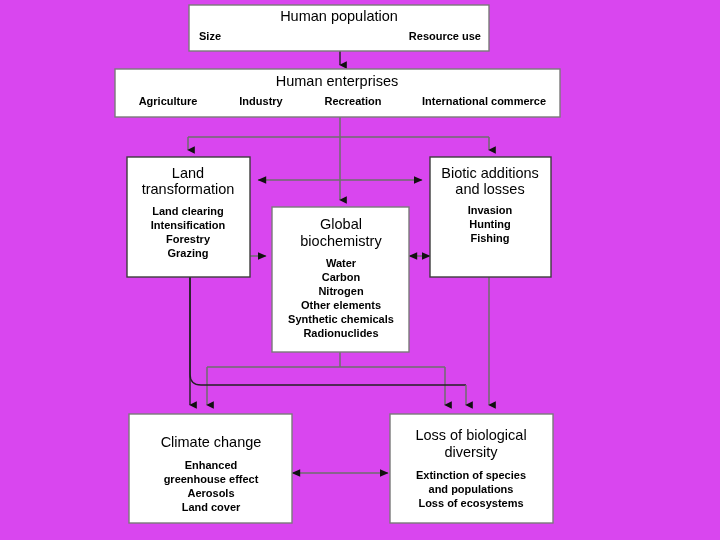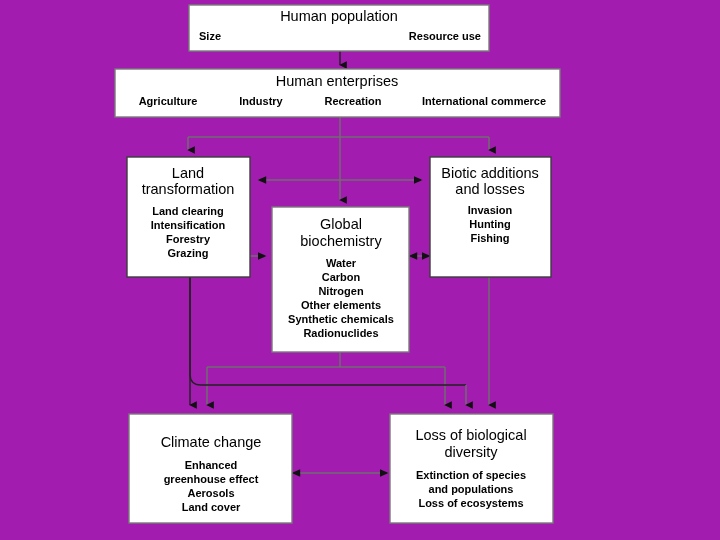--- a/index.html
+++ b/index.html
@@ -4,21 +4,21 @@
 <style>
   html, body {
     margin: 0;
     padding: 0;
     background: #ffffff;
   }
   #canvas {
     position: relative;
     width: 720px;
     height: 540px;
-    background: #a21caf;
+    background: #d946ef;
     font-family: "Liberation Sans", sans-serif;
     overflow: hidden;
   }
   svg#diagram {
     position: absolute;
     left: 0;
     top: 0;
     width: 720px;
     height: 540px;
   }

